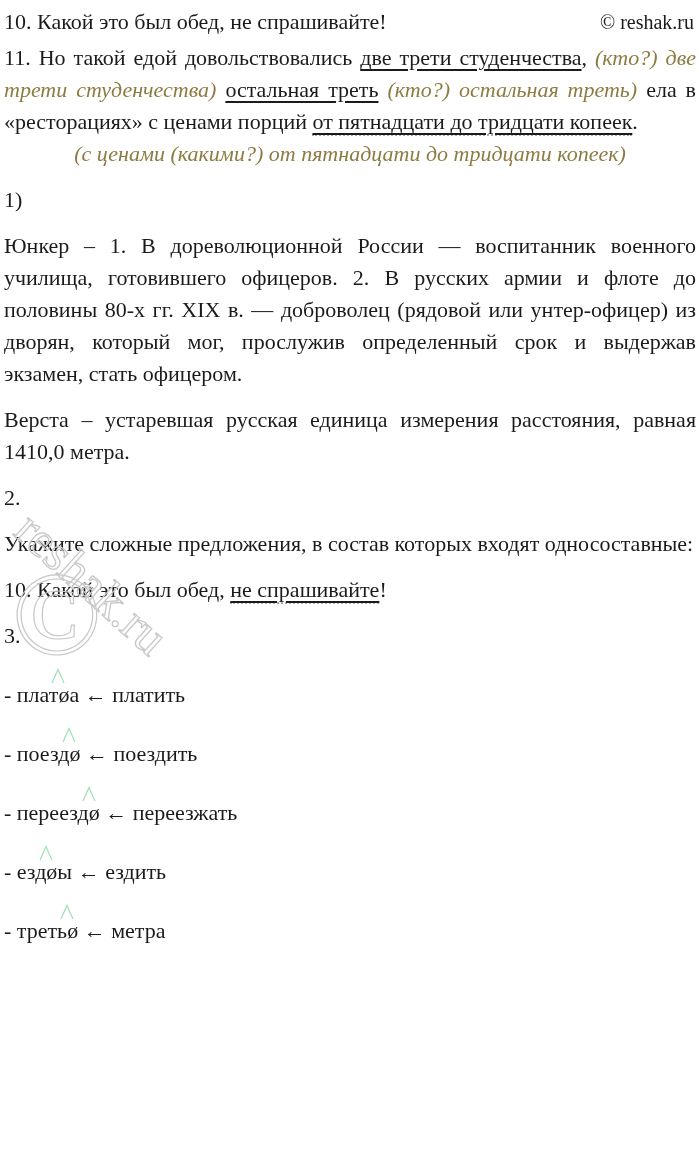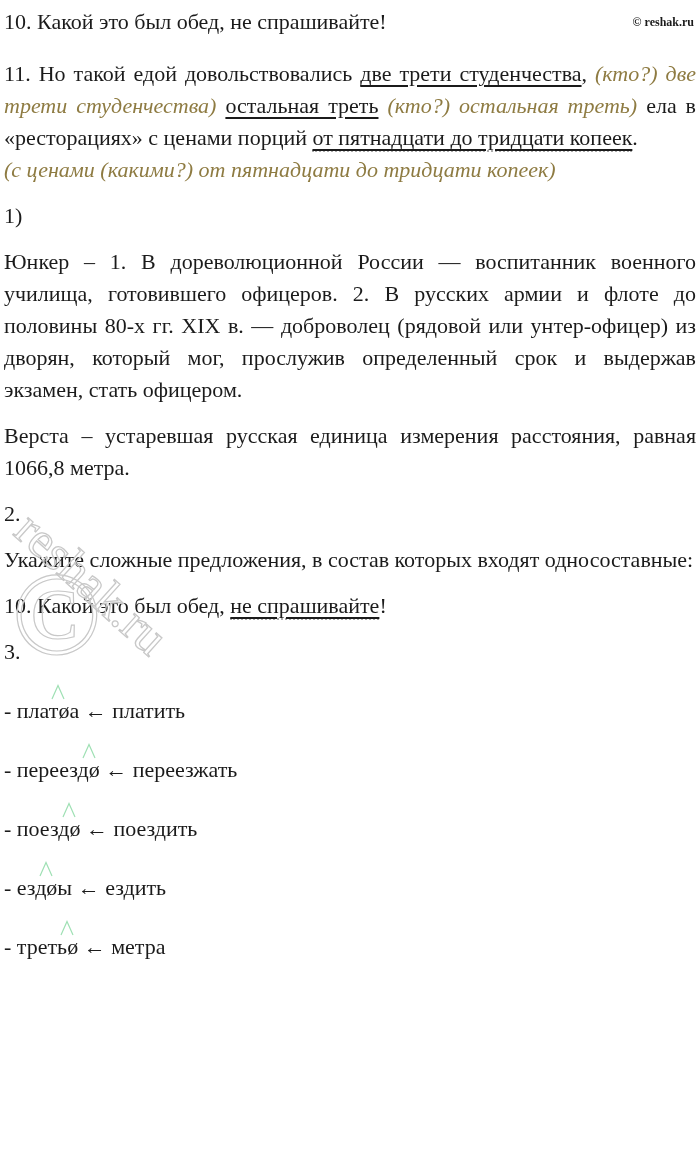--- a/index.html
+++ b/index.html
@@ -5,32 +5,32 @@
   html,body{margin:0;padding:0;}
   body{
     width:699px;height:1155px;box-sizing:border-box;
     background:#ffffff;color:var(--text,#1b1b1b);
     font-family:"Liberation Serif","DejaVu Serif",serif;
     font-size:22px;line-height:32px;
     position:relative;overflow:hidden;
     padding:6px 3px 0 4px;
   }
   p{margin:0;}
-  .para{margin-top:20px;}
+  .para{margin-top:4px;}
   .para14{margin-top:14px;}
   .just{text-align:justify;}
   .it{}
-  .ann{color:var(--annotation,#8e7b42);font-style:italic;}
+  .ann{color:var(--annotation,#8e7b42);font-style:italic;text-align:center;}
   .u{text-decoration:underline;text-underline-offset:4px;}
   .udot{
     text-decoration:underline;text-underline-offset:4px;
     border-bottom:2px dotted #a9a9a9;
   }
   .topbar{display:flex;justify-content:space-between;align-items:flex-start;}
-  .copyright{font-size:12px;white-space:nowrap;padding-right:2px;font-weight:bold;}
+  .copyright{font-size:20px;white-space:nowrap;padding-right:2px;}
   .wordlist{margin-top:6px;}
   .witem{margin-top:27px;line-height:32px;}
   .zero{position:relative;}
   .caret{position:absolute;left:-7px;top:-14px;width:14px;height:16px;overflow:visible;}
   .caret path{fill:none;stroke:var(--caret,#9fe0b4);stroke-width:1.2px;}
   .watermark{
     position:absolute;left:0px;top:496px;z-index:2;
     pointer-events:none;
   }
   .watermark text{
@@ -55,46 +55,46 @@
   </div>
 
   <p class="para just"><span>11. Но такой едой довольствовались </span><span class="u">две трети студенчества</span><span>, </span><span class="ann">(кто?) две трети студенчества) </span><span class="u">остальная треть</span><span> </span><span class="ann">(кто?) остальная треть)</span><span> ела в «ресторациях» с ценами порций </span><span class="udot">от пятнадцати до тридцати копеек</span><span>.</span></p>
 
   <p class="ann">(с ценами (какими?) от пятнадцати до тридцати копеек)</p>
 
   <p class="para14">1)</p>
 
   <p class="para14 just">Юнкер – 1. В дореволюционной России — воспитанник военного училища, готовившего офицеров. 2. В русских армии и флоте до половины 80-х гг. XIX в. — доброволец (рядовой или унтер-офицер) из дворян, который мог, прослужив определенный срок и выдержав экзамен, стать офицером.</p>
 
-  <p class="para14 just">Верста – устаревшая русская единица измерения расстояния, равная 1066,8 метра.</p>
+  <p class="para14 just">Верста – устаревшая русская единица измерения расстояния, равная 1410,0 метра.</p>
 
   <p class="para14">2.</p>
 
   <p class="para14 just it">Укажите сложные предложения, в состав которых входят односоставные:</p>
 
 
   <p class="para14"><span>10. Какой это был обед, </span><span class="udot">не спрашивайте</span><span>!</span></p>
 
 
 
   <p class="para14">3.</p>
 
   <div class="wordlist">
 
     <p class="witem"><span>- </span><span>плат</span><span class="zero"><svg class="caret" viewBox="0 0 14 16">
             <path d="M1 15 L7 1.5 L13 15"></path>
           </svg><span>ø</span></span><span>а</span><span> ← </span><span>платить</span></p>
 
+    <p class="witem"><span>- </span><span>поезд</span><span class="zero"><svg class="caret" viewBox="0 0 14 16">
+            <path d="M1 15 L7 1.5 L13 15"></path>
+          </svg><span>ø</span></span><span></span><span> ← </span><span>поездить</span></p>
+
     <p class="witem"><span>- </span><span>переезд</span><span class="zero"><svg class="caret" viewBox="0 0 14 16">
             <path d="M1 15 L7 1.5 L13 15"></path>
           </svg><span>ø</span></span><span></span><span> ← </span><span>переезжать</span></p>
-
-    <p class="witem"><span>- </span><span>поезд</span><span class="zero"><svg class="caret" viewBox="0 0 14 16">
-            <path d="M1 15 L7 1.5 L13 15"></path>
-          </svg><span>ø</span></span><span></span><span> ← </span><span>поездить</span></p>
 
     <p class="witem"><span>- </span><span>езд</span><span class="zero"><svg class="caret" viewBox="0 0 14 16">
             <path d="M1 15 L7 1.5 L13 15"></path>
           </svg><span>ø</span></span><span>ы</span><span> ← </span><span>ездить</span></p>
 
 
     <p class="witem"><span>- </span><span>треть</span><span class="zero"><svg class="caret" viewBox="0 0 14 16">
             <path d="M1 15 L7 1.5 L13 15"></path>
           </svg><span>ø</span></span><span></span><span> ← </span><span>метра</span></p>
 

